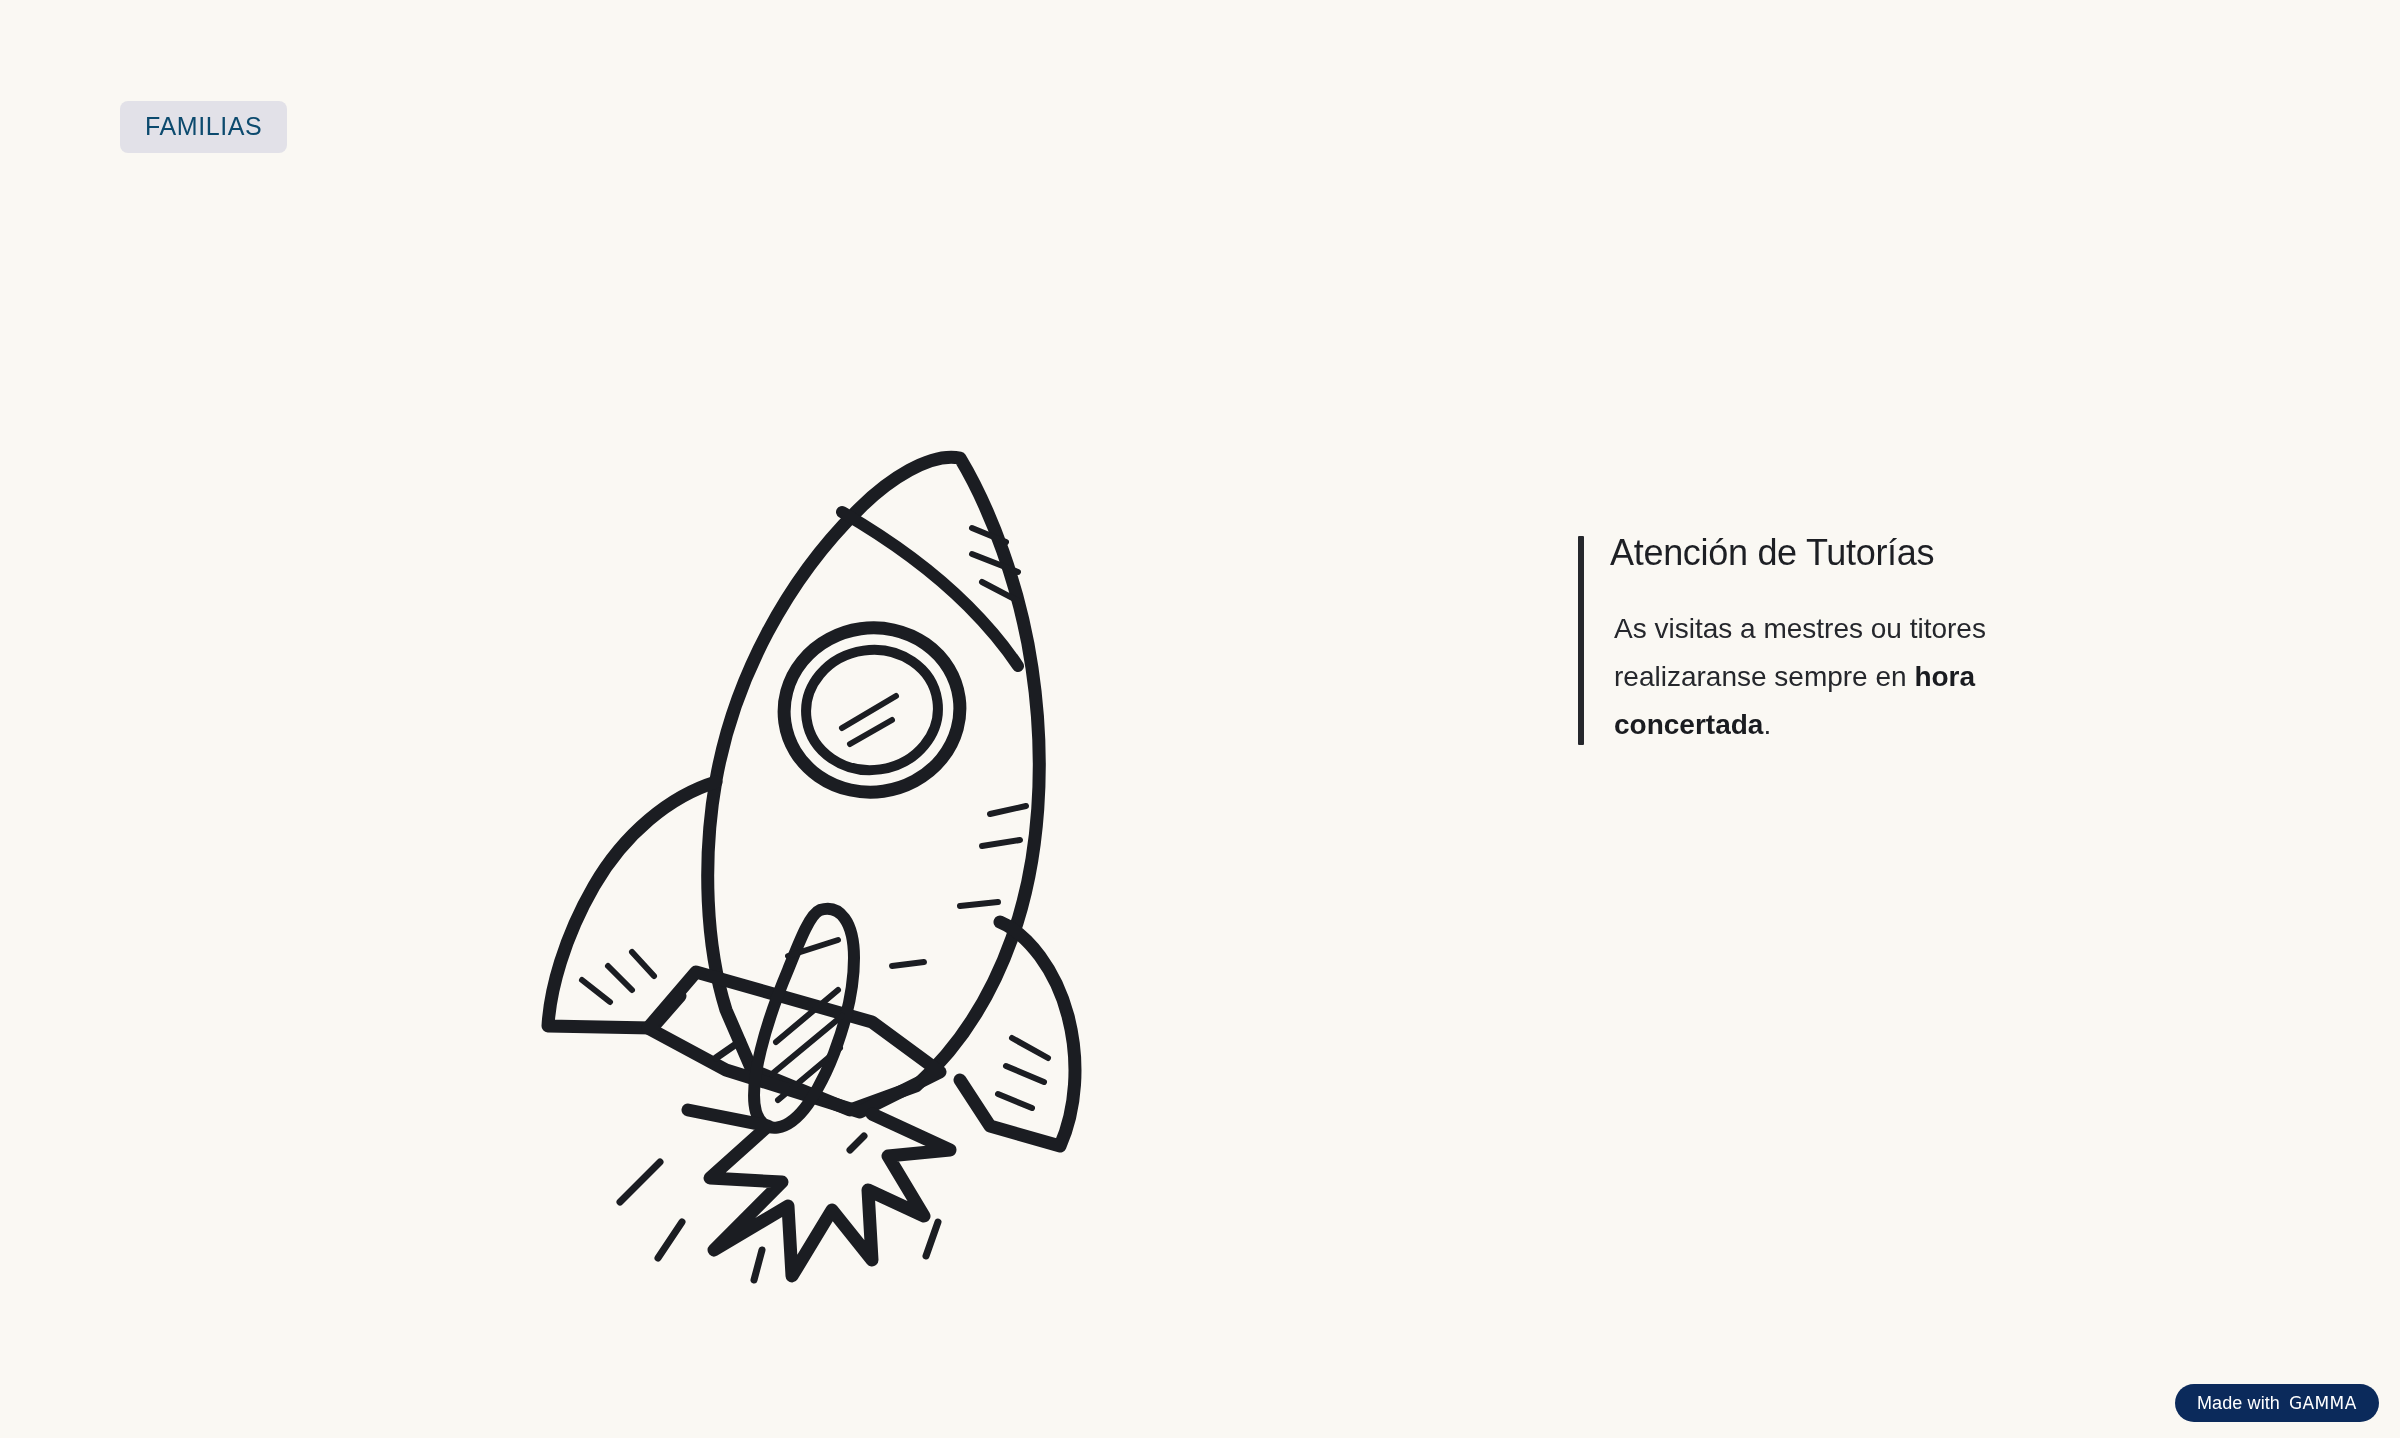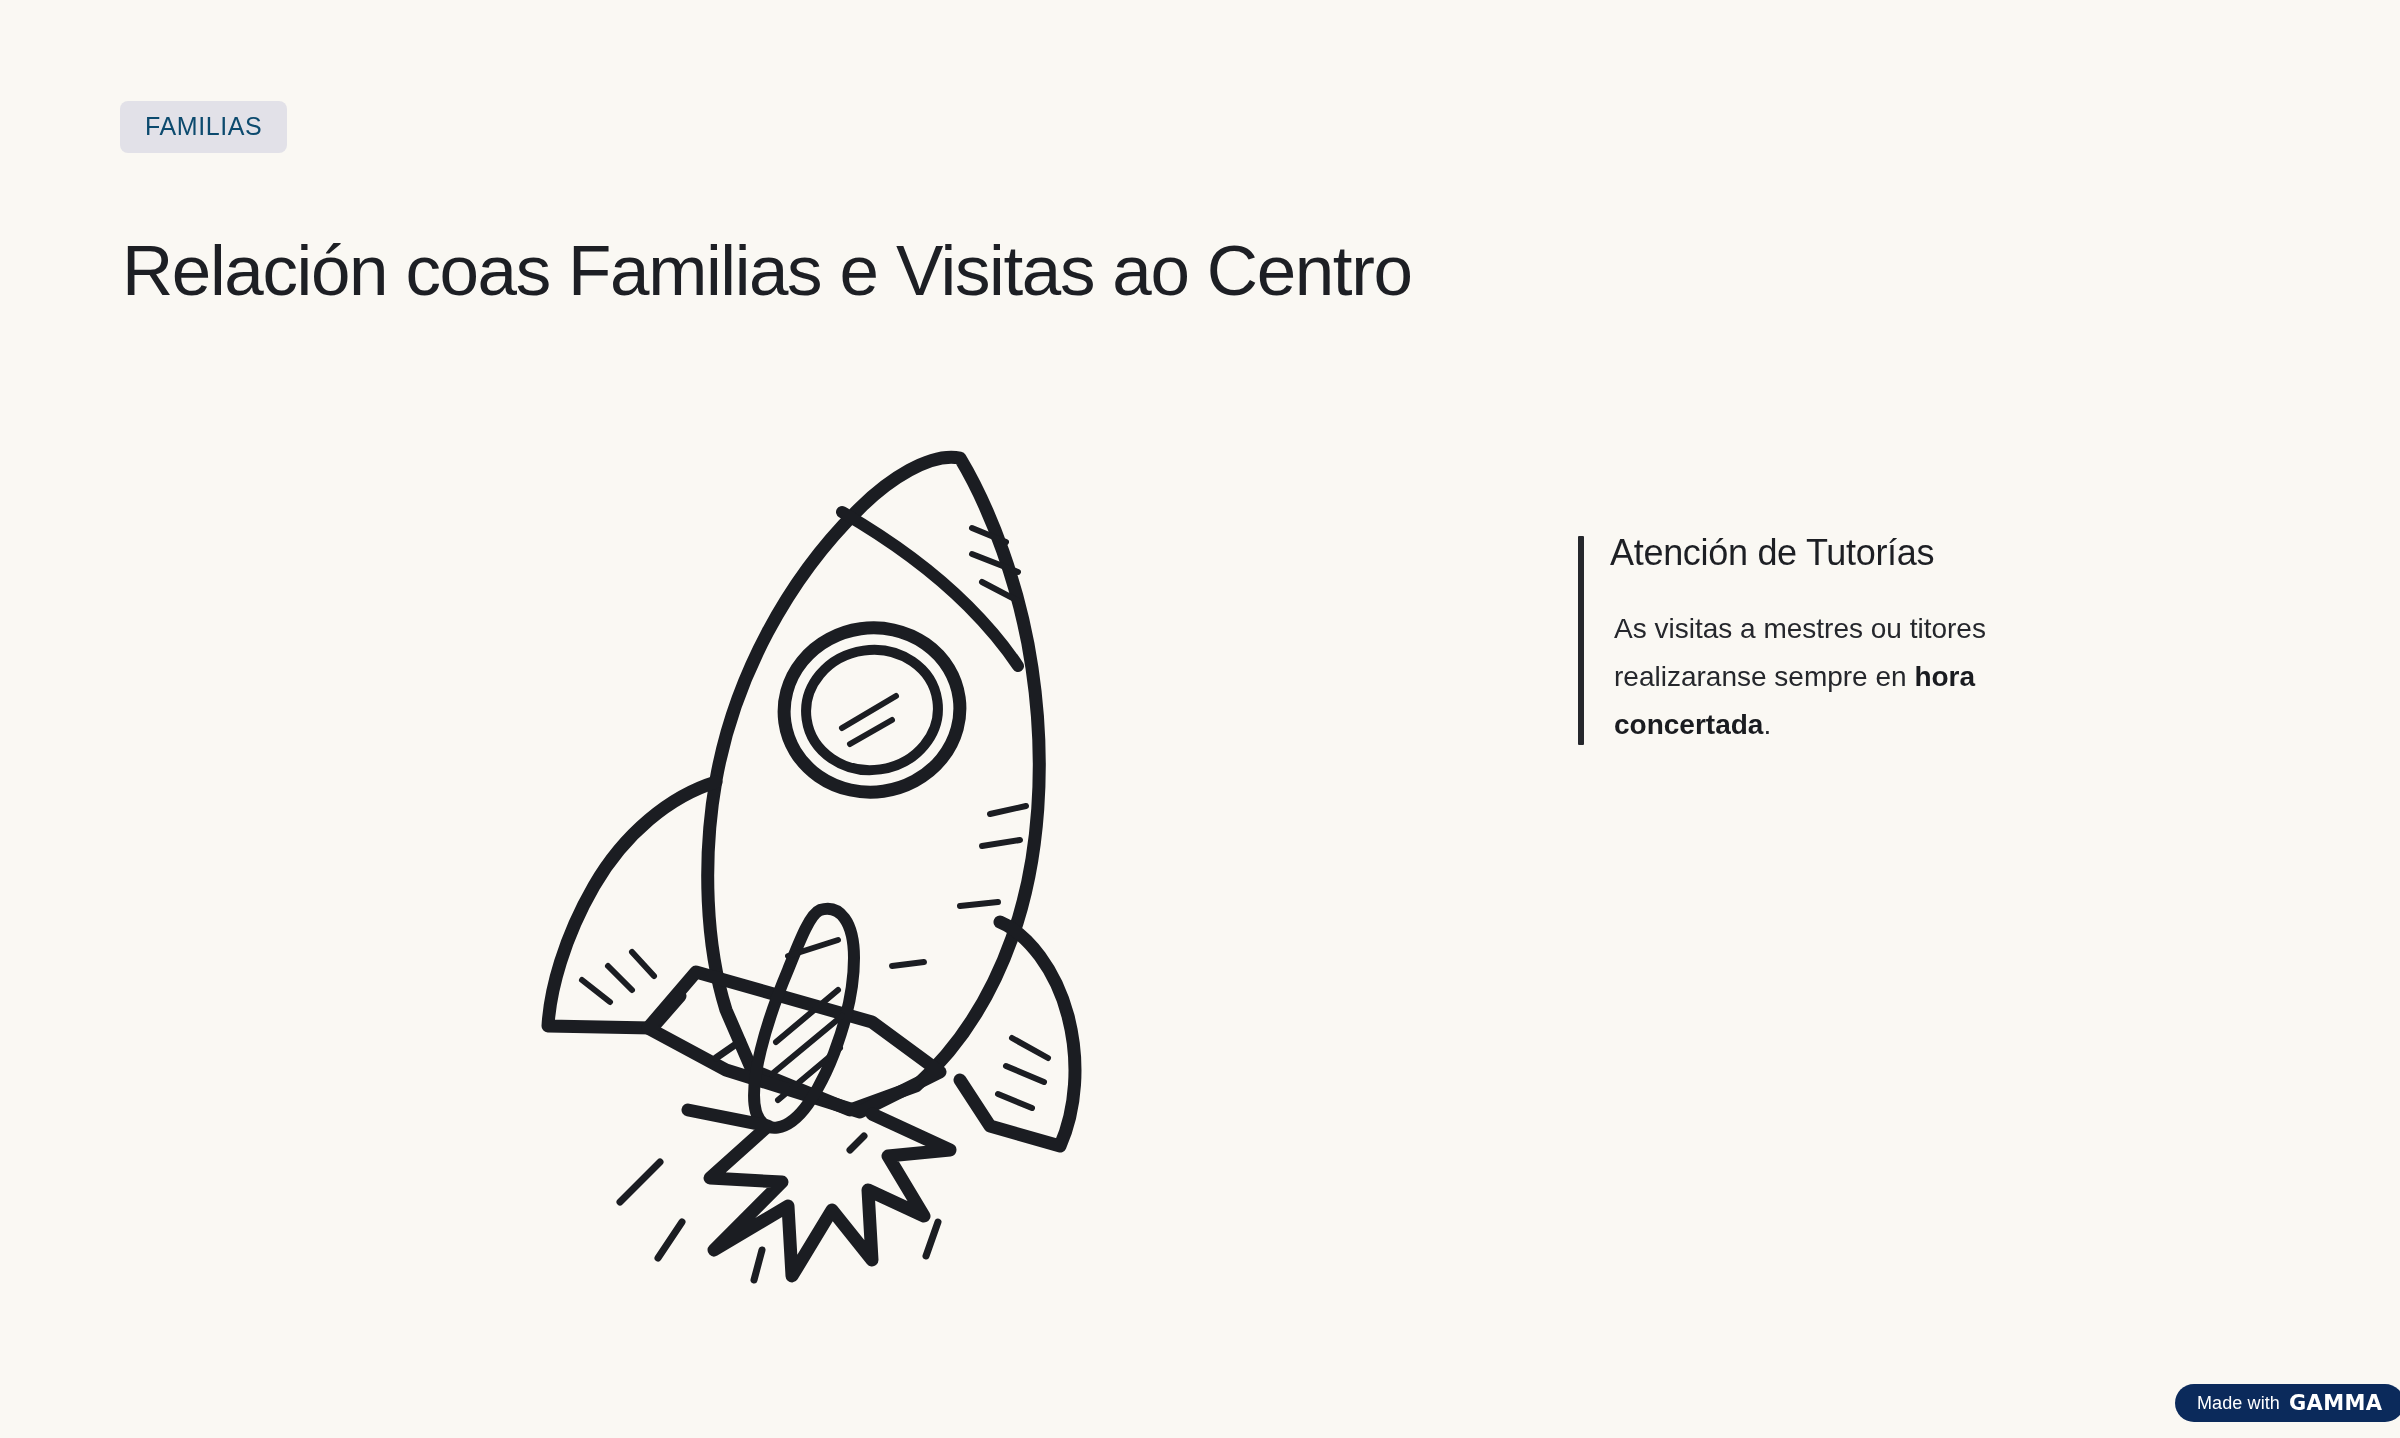--- a/index.html
+++ b/index.html
@@ -123,34 +123,33 @@
     display: flex;
     align-items: center;
     gap: 9px;
     color: #FFFFFF;
     font-size: 18px;
     line-height: 1;
     white-space: nowrap;
   }
   .gamma-made { font-weight: 400; letter-spacing: 0.1px; }
   .gamma-word {
-    font-weight: 700;
+    font-weight: 400;
     letter-spacing: 0.4px;
     font-family: "DejaVu Sans", sans-serif;
-    font-size: 21px;
+    font-size: 17px;
   }
 </style>
 </head>
 <body>
 
 <div class="slide">
 
   <div class="eyebrow">FAMILIAS</div>
 
-  <h1 class="page-title">Relación coas Familias e Visitas ao Centro</h1>
 
   <div class="illustration">
     <svg viewBox="0 0 580 880" xmlns="http://www.w3.org/2000/svg" fill="none" stroke="#1B1D22" stroke-linecap="round" stroke-linejoin="round">
 
       <path d="M440 48 C 470 98, 500 176, 512 258 C 526 352, 520 450, 492 528
                C 470 590, 436 640, 396 676 L 330 700 L 232 660 L 206 600
                C 186 536, 182 450, 196 370 C 214 268, 268 168, 340 98
                C 368 70, 410 42, 440 48 Z" stroke-width="13"></path>
 
       <path d="M322 102 C 360 124, 408 156, 448 196 C 470 218, 486 238, 498 256" stroke-width="12"></path>

